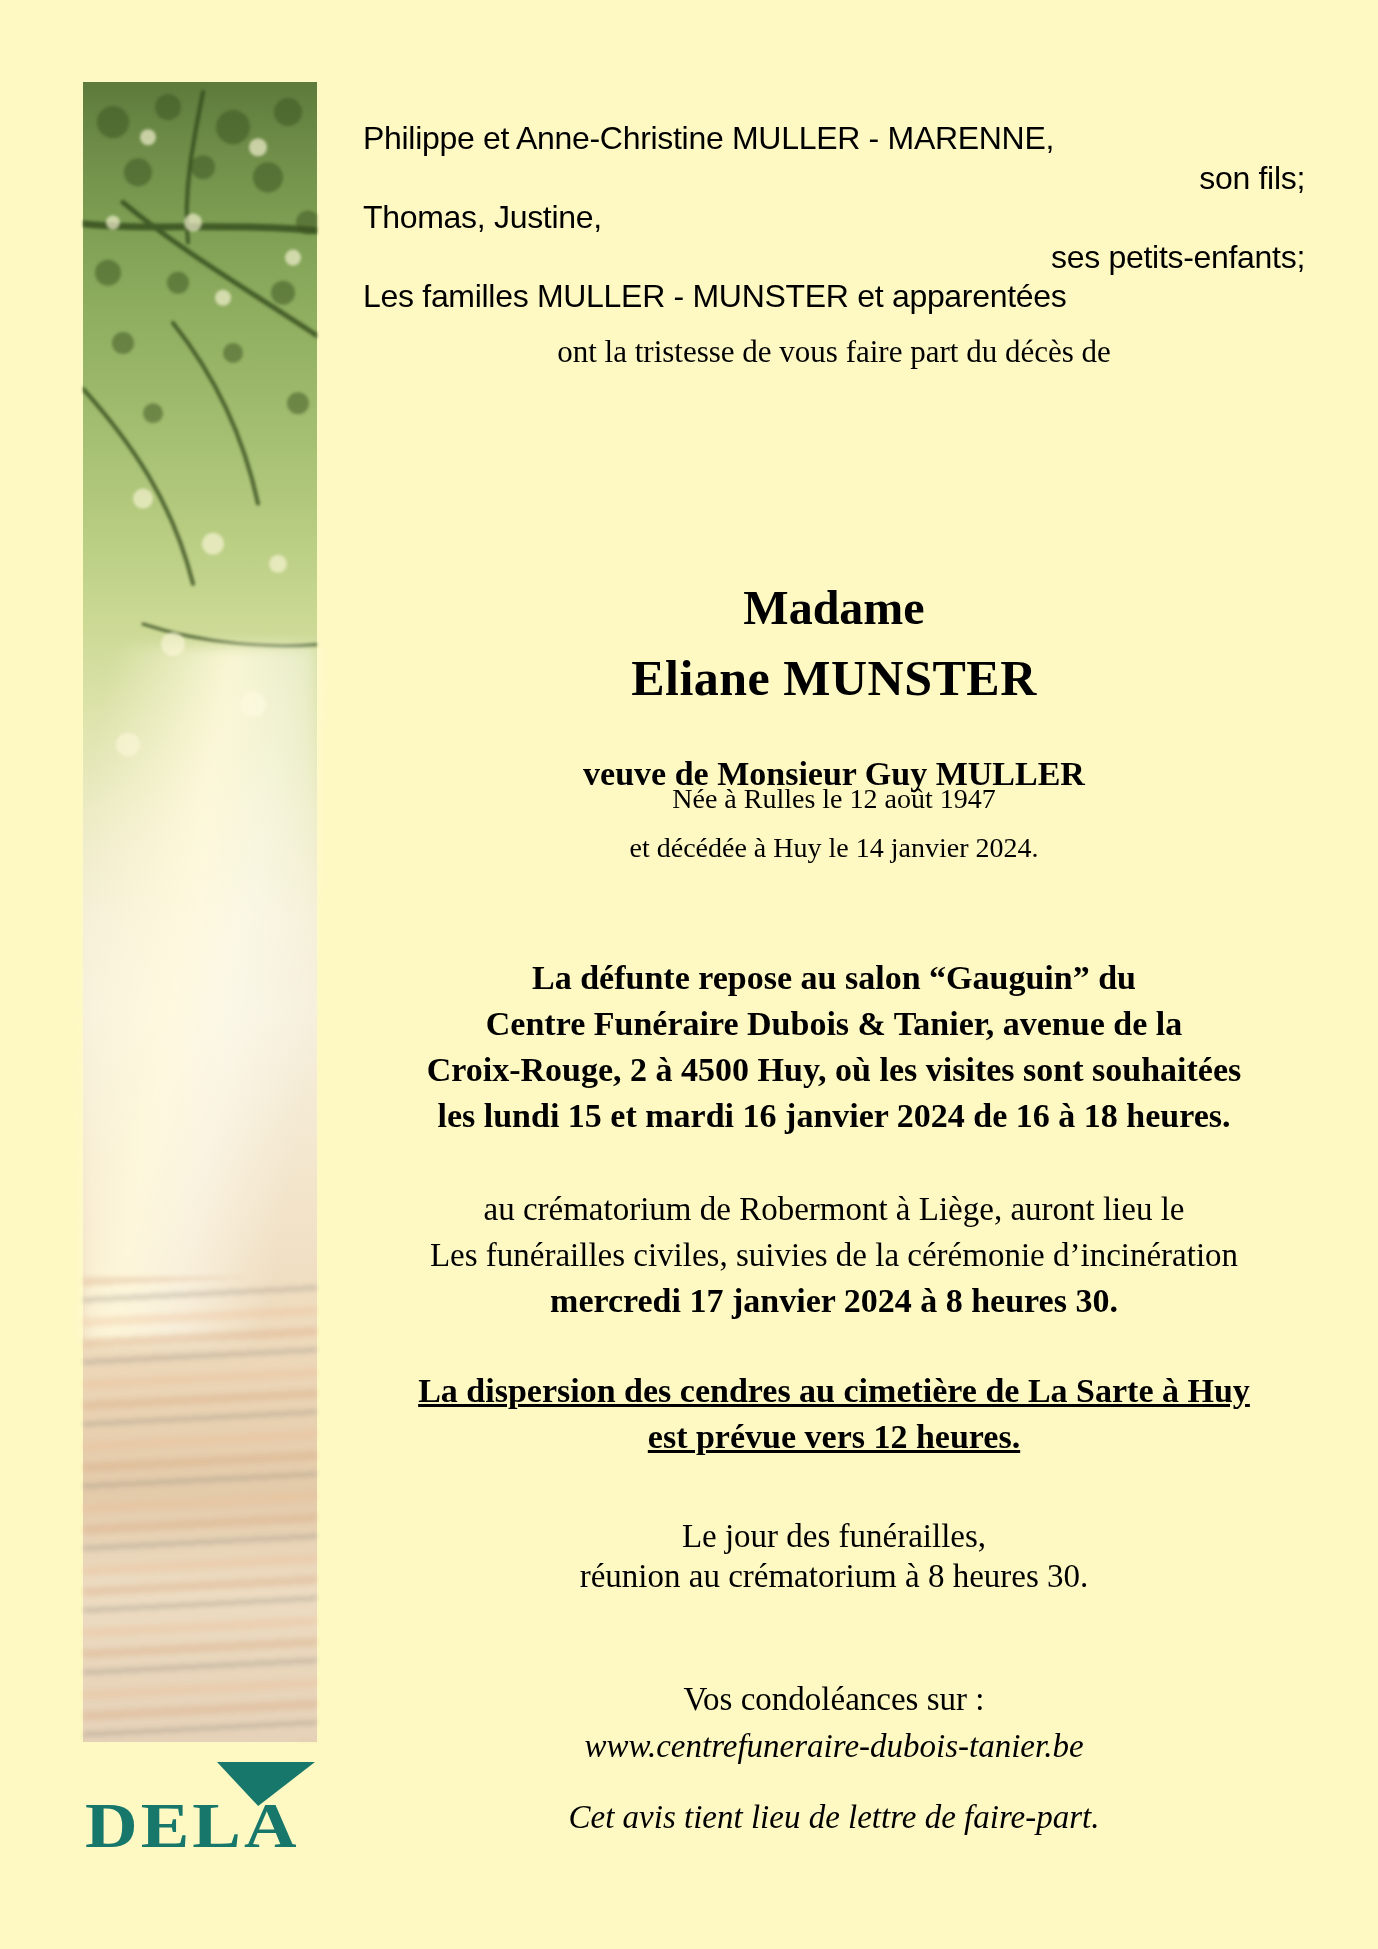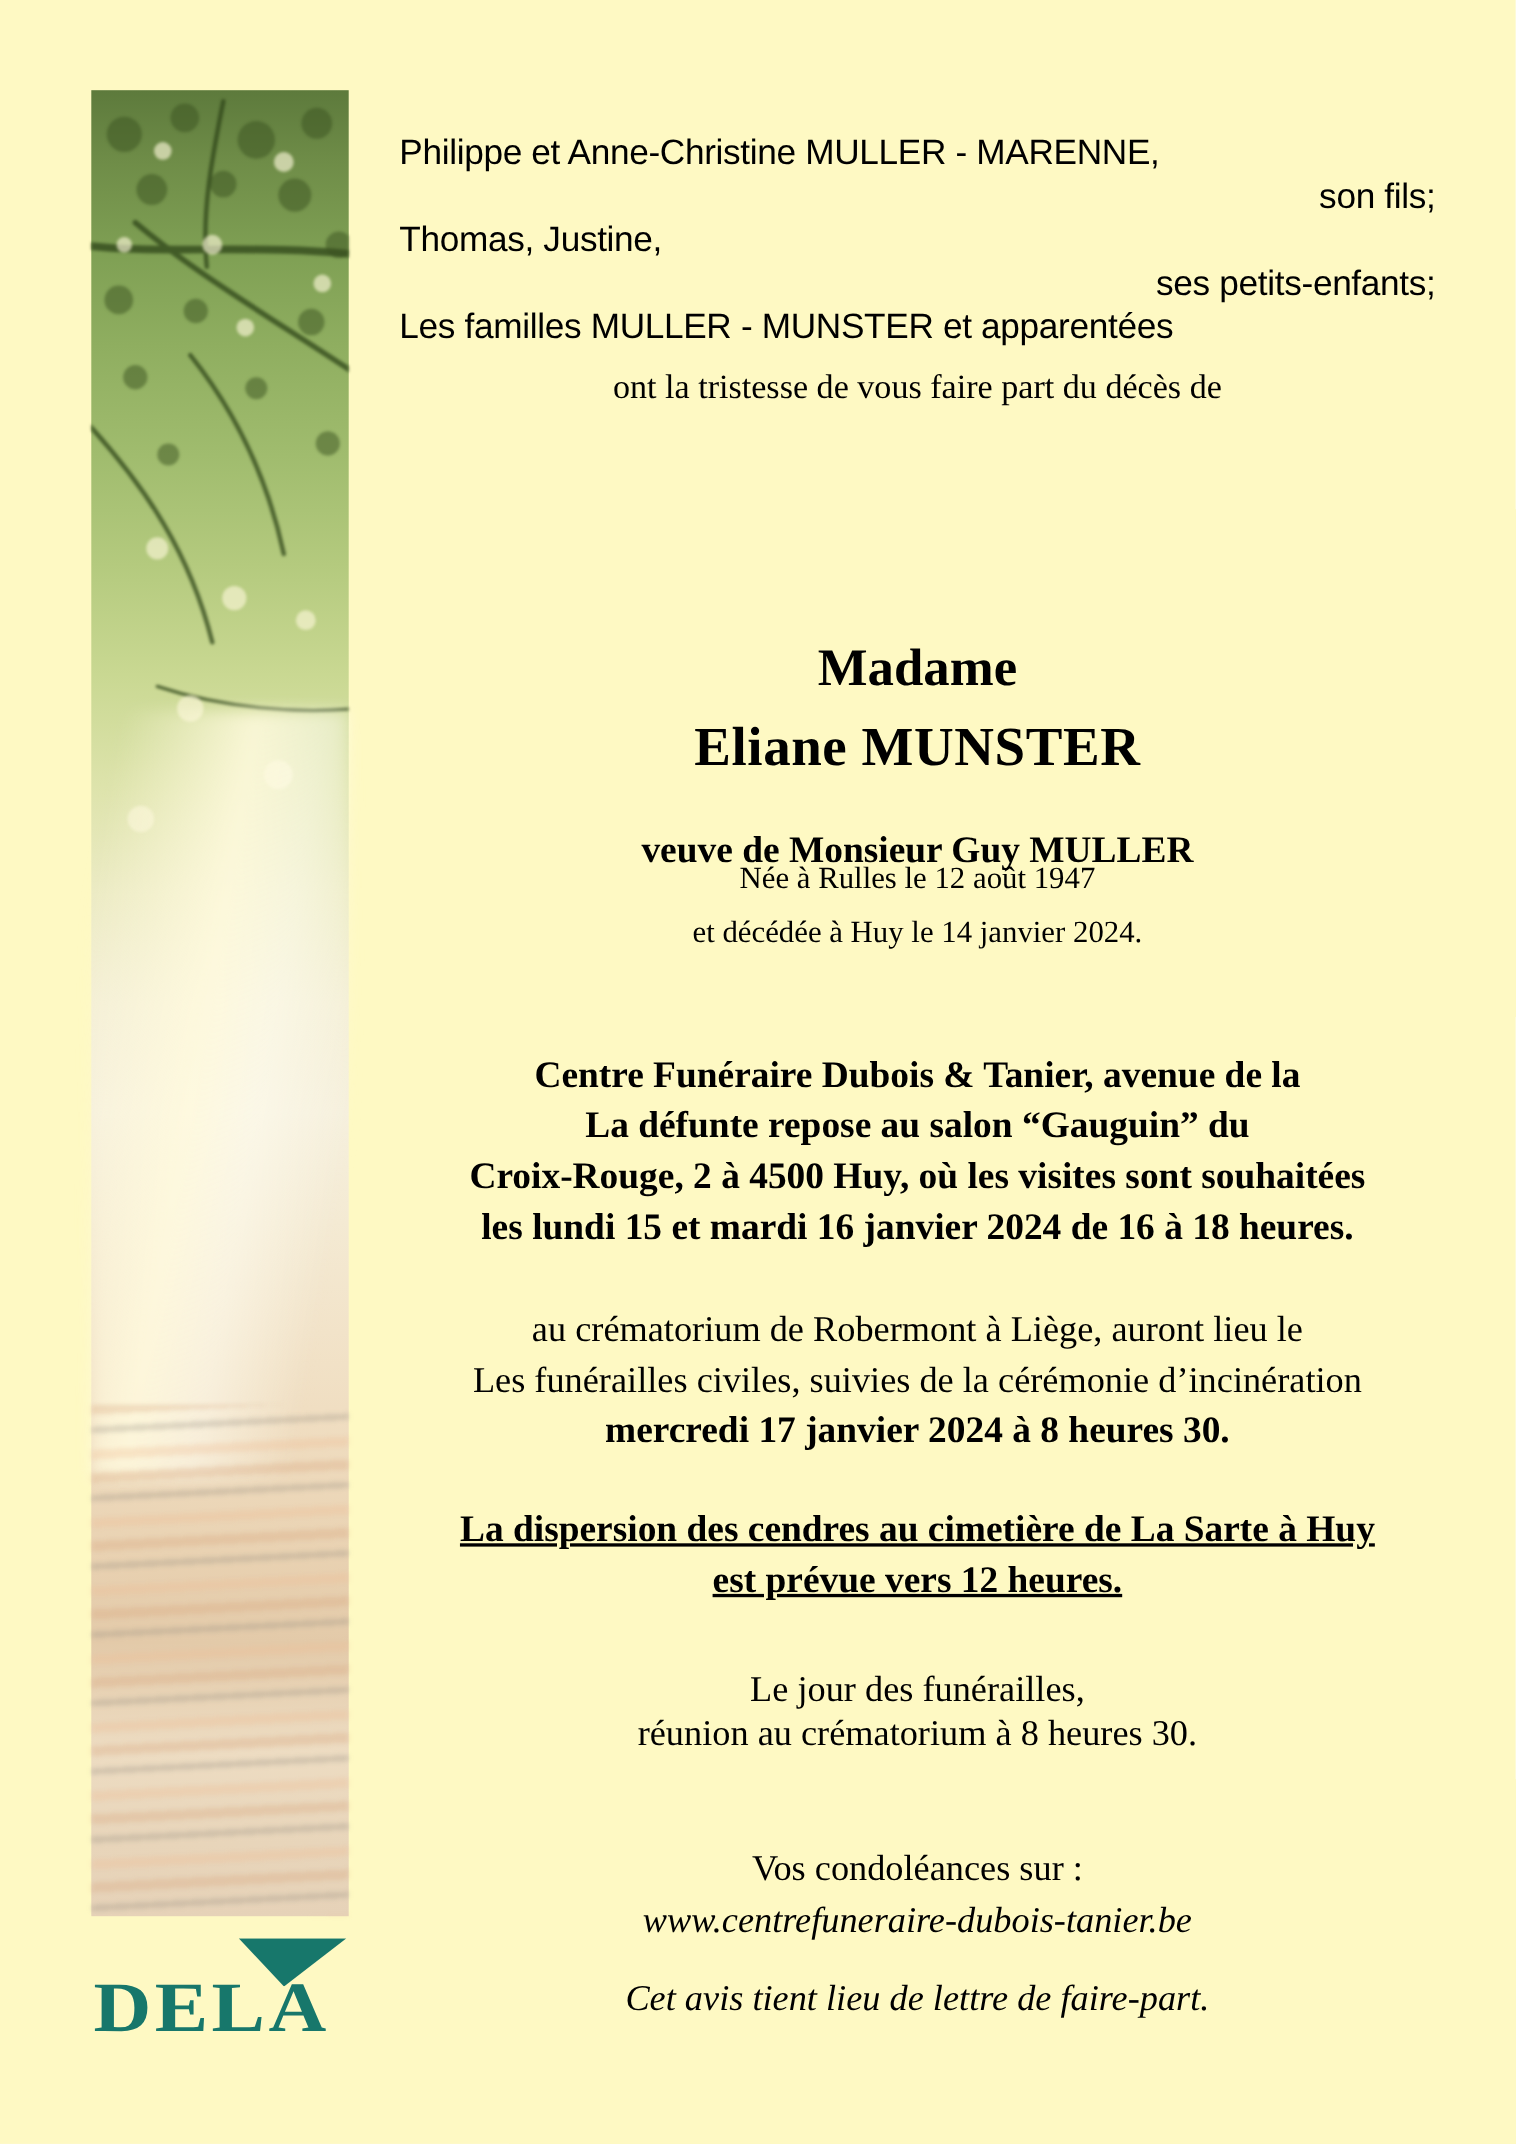--- a/index.html
+++ b/index.html
@@ -184,22 +184,22 @@
 
     <div class="abs serif-center intro" style="top:334px;">ont la tristesse de vous faire part du décès de</div>
 
     <div class="abs serif-center title-madame" style="top:580px;">Madame</div>
     <div class="abs serif-center title-name" style="top:649px;">Eliane MUNSTER</div>
     <div class="abs serif-center veuve" style="top:736px;margin-top:19px;">veuve de Monsieur Guy MULLER</div>
     <div class="abs serif-center dates" style="top:783px;">Née à Rulles le 12 août 1947</div>
     <div class="abs serif-center dates" style="top:832px;">et décédée à Huy le 14 janvier 2024.</div>
 
     <div class="abs serif-center para-bold" style="top:955px;">
+      <div>La défunte repose au salon “Gauguin” du</div>
       <div>Centre Funéraire Dubois &amp; Tanier, avenue de la</div>
-      <div>La défunte repose au salon “Gauguin” du</div>
       <div>Croix-Rouge, 2 à 4500 Huy, où les visites sont souhaitées</div>
       <div>les lundi 15 et mardi 16 janvier 2024 de 16 à 18 heures.</div>
     </div>
 
     <div class="abs serif-center para" style="top:1186px;">
       <div>au crématorium de Robermont à Liège, auront lieu le</div>
       <div>Les funérailles civiles, suivies de la cérémonie d’incinération</div>
       <div class="bold-line">mercredi 17 janvier 2024 à 8 heures 30.</div>
     </div>
 

